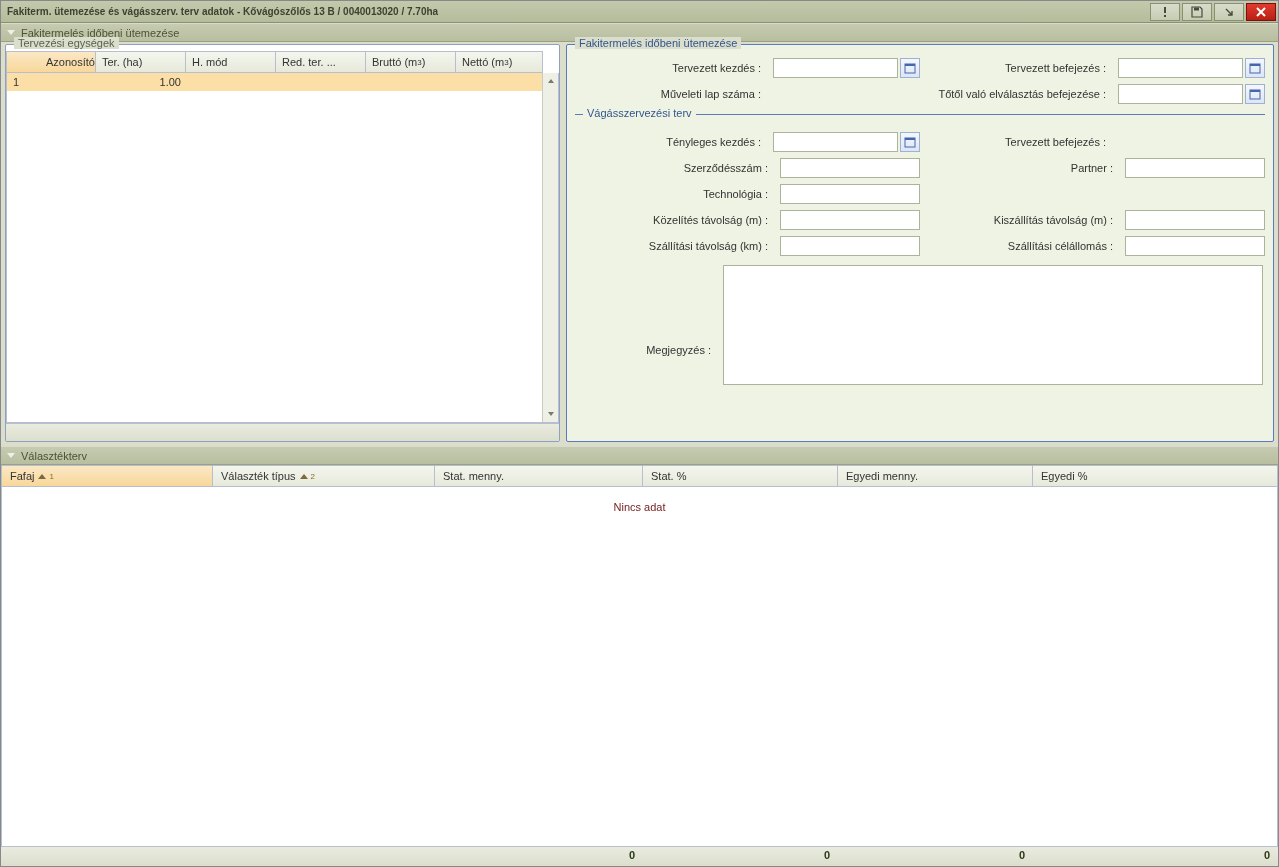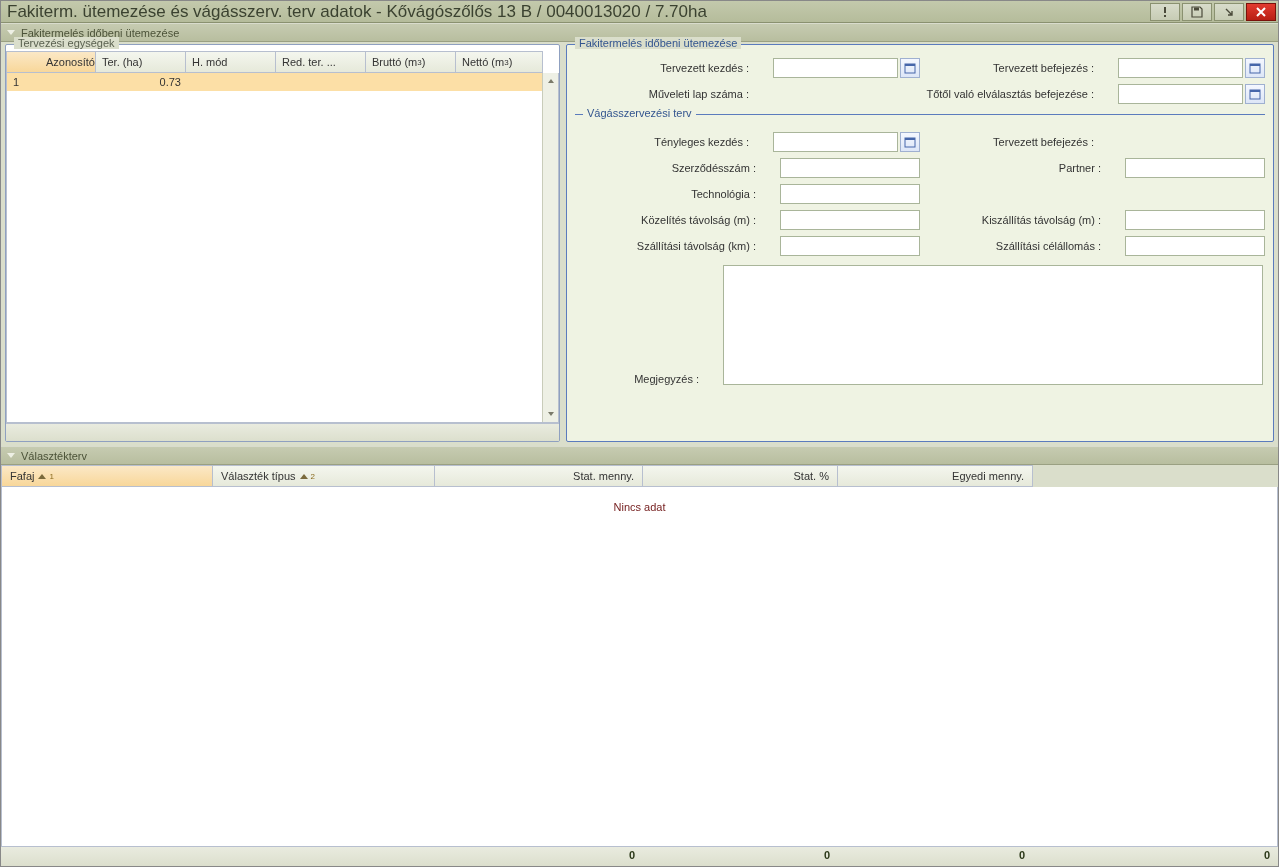--- a/index.html
+++ b/index.html
@@ -23,23 +23,23 @@
   .titlebar {
     height: 22px;
     background: linear-gradient(#c3c9ac, #b5bc9b);
     border-bottom: 1px solid #8a9170;
     display: flex;
     align-items: center;
     justify-content: space-between;
     padding: 0 2px 0 6px;
   }
   .titlebar-text {
-    font-weight: normal;
+    font-weight: bold;
     color: #3b4230;
-    font-size: 17px;
+    font-size: 10px;
   }
   .titlebar-btns { display: flex; gap: 2px; }
   .tb-btn {
     width: 30px; height: 18px;
     background: linear-gradient(#d8dccb,#c7ccb4);
     border: 1px solid #8a9170;
     display: flex; align-items: center; justify-content: center;
     cursor: pointer;
   }
   .tb-btn.close { background: linear-gradient(#e23b2f,#b81f14); border-color:#7a120b; color:#fff; }
@@ -146,21 +146,21 @@
     border: 1px solid #5b7bbd;
     background: #eff3e3;
     border-radius: 2px;
     padding: 10px 8px 8px 8px;
   }
   .fs-r.outer { flex:1 1 auto; display:flex; flex-direction:column; }
   .fs-r .fs-legend { background:#eff3e3; color:#33558f; }
   .fs-r.outer > .fs-legend { background:#dadecb; }
   .form-row { display:flex; align-items:center; height:26px; }
   .form-col { display:flex; align-items:center; flex:1 1 50%; }
-  .flab { flex:1; text-align:right; padding-right:24px; color:#333; white-space:nowrap;}
+  .flab { flex:1; text-align:right; padding-right:12px; color:#333; white-space:nowrap;}
   .finp {
     width: 125px; height:20px;
     border:1px solid #a9b59a;
     background:#fff;
     padding:0 4px;
     font-family:inherit; font-size:11px;
   }
   .finp.wide { width: 140px; }
   .cal-btn {
     width:20px;height:20px;margin-left:2px;
@@ -178,21 +178,21 @@
   
   .mid-hdr { margin-top: 0; }
   .bottom-grid-head { display:flex; height:22px; }
   .bgh-cell {
     border:1px solid #b7bfcf; border-left:none;
     background:linear-gradient(#f4f6ee,#e6e9da);
     display:flex;align-items:center;padding:0 8px;font-size:11px;color:#333;
   }
   .bgh-cell:first-child{border-left:1px solid #b7bfcf;}
   .bgh-sorted1{ background:linear-gradient(#fbe8c6,#f8d79a);}
-  .bgh-right{ justify-content:flex-end;}
+  .bgh-right{ }
   .sub {font-size:8px;color:#8a6b1f;margin-left:3px;vertical-align:sub;}
   .bottom-body {
     flex:1 1 auto; background:#fff; position:relative;
     border-left:1px solid #b7bfcf;border-right:1px solid #b7bfcf;
     display:flex;flex-direction:column;
   }
   .no-data {
     color:#772222; text-align:center; padding-top:14px; font-size:11px;
   }
   .bottom-footer {
@@ -266,21 +266,21 @@
         </div>
         <div class="gh-cell" style="width:87px">
            <span>Nettó (m</span>
             <sup>3</sup>
             <span>)</span>
         </div>
       </div>
       <div class="grid-body">
         <div class="row">
           <div class="c" style="width:90px">1</div>
-          <div class="c" style="width:90px;text-align:right">0.73</div>
+          <div class="c" style="width:90px;text-align:right">1.00</div>
         </div>
         <div class="vscroll">
           <div class="sarrow">
               <svg width="8" height="8" viewBox="0 0 8 8">
                 <path d="M1 6 L4 2 L7 6 Z" fill="#7a7a6a"></path>
               </svg>
             </div>
           <div class="sarrow">
               <svg width="8" height="8" viewBox="0 0 8 8">
                 <path d="M1 2 L4 6 L7 2 Z" fill="#7a7a6a"></path>
@@ -383,21 +383,21 @@
           <div class="form-row">
             <div class="form-col">
               <span class="flab">Szállítási távolság (km) :</span>
               <input class="finp wide" style="">
             </div>
             <div class="form-col">
               <span class="flab">Szállítási célállomás :</span>
               <input class="finp wide" style="">
             </div>
           </div>
-          <div class="form-row" style="height:auto;align-items:flex-end;padding-top:6px;">
+          <div class="form-row" style="height:auto;align-items:center;padding-top:6px;">
               <span class="flab" style="flex:0 0 148px;padding-top:50px">Megjegyzés :</span>
               <textarea class="finp" style=""></textarea>
           </div>
         </div>
       </div>
     </div>
   </div>
 
   <div class="section-hdr mid-hdr">
     <span class="tri"></span>
@@ -417,20 +417,23 @@
     </div>
     <div class="bgh-cell bgh-right" style="width:208px">
         <span>Stat. menny.</span>
       </div>
     <div class="bgh-cell bgh-right" style="width:195px">
         <span>Stat. %</span>
       </div>
     <div class="bgh-cell bgh-right" style="width:195px">
         <span>Egyedi menny.</span>
       </div>
+    <div class="bgh-cell bgh-right" style="flex:1">
+        <span>Egyedi %</span>
+      </div>
   </div>
   <div class="bottom-body">
     <div class="no-data">Nincs adat</div>
   </div>
   <div class="bottom-footer">
     <div class="bf-cell" style="width:212px"></div>
     <div class="bf-cell" style="width:222px"></div>
     <div class="bf-cell" style="width:208px">0</div>
     <div class="bf-cell" style="width:195px">0</div>
     <div class="bf-cell" style="width:195px">0</div>

